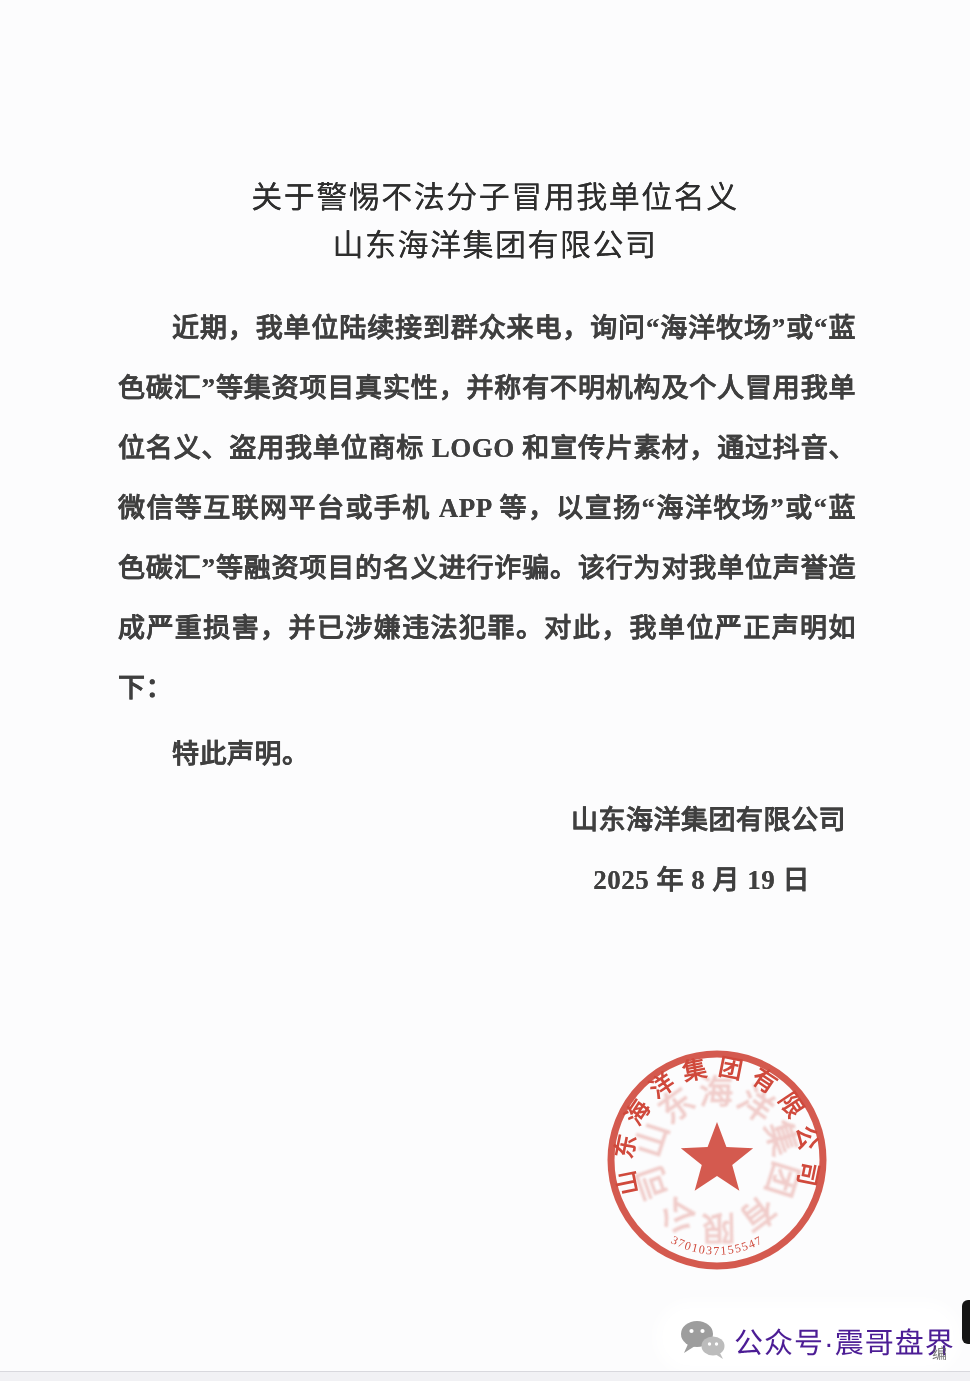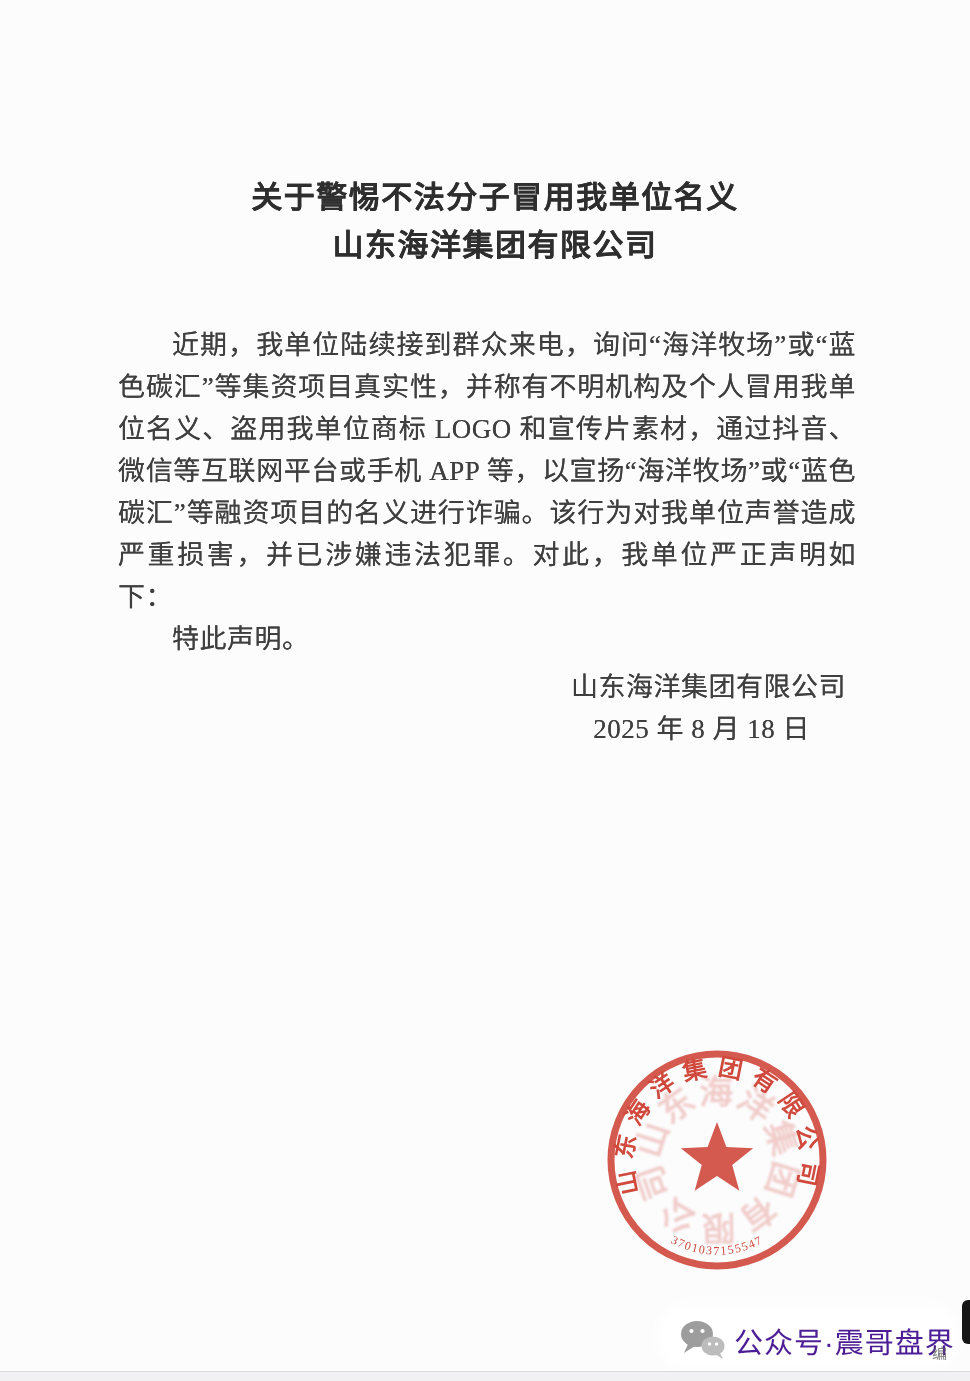--- a/index.html
+++ b/index.html
@@ -5,37 +5,38 @@
   html,body{margin:0;padding:0;}
   body{
     width:970px;height:1381px;position:relative;overflow:hidden;
     background:#fcfcfd;
     font-family:"Liberation Serif","DejaVu Serif",serif;
   }
   .page{position:absolute;inset:0;}
   
   .doc-title{
     position:absolute;top:174px;left:0;right:0;
-    text-align:center;font-weight:bold;color:#2e2e2e;
+    text-align:center;font-weight:normal;color:#2e2e2e;
     font-size:31px;line-height:48px;letter-spacing:1.5px;
     text-shadow:0 0 0.6px #2e2e2e;
     margin-left:20px;
   }
   
   .doc-body{
-    position:absolute;top:324px;left:118px;width:738px;
-    color:#3f3f3f;font-size:27px;line-height:42px;letter-spacing:0.5px;
+    position:absolute;top:298px;left:118px;width:738px;
+    color:#3f3f3f;font-size:27px;line-height:60px;letter-spacing:0.5px;
     text-shadow:0 0 0.5px #555;
+    font-weight:bold;
   }
   .doc-body p{
     margin:0;text-indent:2em;
     text-align:justify;text-align-last:left;
     word-break:break-word;
   }
-  .doc-body p.closing{}
+  .doc-body p.closing{margin-top:6px;}
   .sig-block{margin-top:6px;}
   .sig-name{text-align:right;padding-right:10px;text-indent:0;}
   .sig-date{text-align:right;padding-right:46px;text-indent:0;}
   
   .seal{
     position:absolute;left:597px;top:1040px;width:240px;height:240px;
     mix-blend-mode:multiply;opacity:0.92;filter:blur(0.3px);
     pointer-events:none;
   }
   .seal text{font-family:"Liberation Serif","DejaVu Serif",serif;font-weight:bold;}
@@ -77,21 +78,21 @@
   <div class="doc-title">
     <div>关于警惕不法分子冒用我单位名义</div>
     <div>山东海洋集团有限公司</div>
   </div>
 
   <div class="doc-body">
     <p>近期，我单位陆续接到群众来电，询问“海洋牧场”或“蓝色碳汇”等集资项目真实性，并称有不明机构及个人冒用我单位名义、盗用我单位商标 LOGO 和宣传片素材，通过抖音、微信等互联网平台或手机 APP 等，以宣扬“海洋牧场”或“蓝色碳汇”等融资项目的名义进行诈骗。该行为对我单位声誉造成严重损害，并已涉嫌违法犯罪。对此，我单位严正声明如下：</p>
     <p class="closing">特此声明。</p>
     <div class="sig-block">
       <div class="sig-name">山东海洋集团有限公司</div>
-      <div class="sig-date">2025 年 8 月 18 日</div>
+      <div class="sig-date">2025 年 8 月 19 日</div>
     </div>
   </div>
 
   <svg class="seal" viewBox="-120 -120 240 240" width="240" height="240" aria-hidden="true">
     <defs>
       <path id="arcTopPath" d="M -79.4 27.3 A 84 84 0 1 1 79.4 27.3" fill="none"></path>
       <path id="arcNumPath" d="M -68 66 A 95 95 0 0 0 68 66" fill="none"></path>
       <path id="arcInnerPath" d="M -56 0 A 56 56 0 1 1 56 0 A 56 56 0 1 1 -56 0" fill="none"></path>
     </defs>
     <circle cx="0" cy="0" r="106" fill="none" stroke="#cf3a2b" stroke-width="7" opacity="0.9"></circle>

